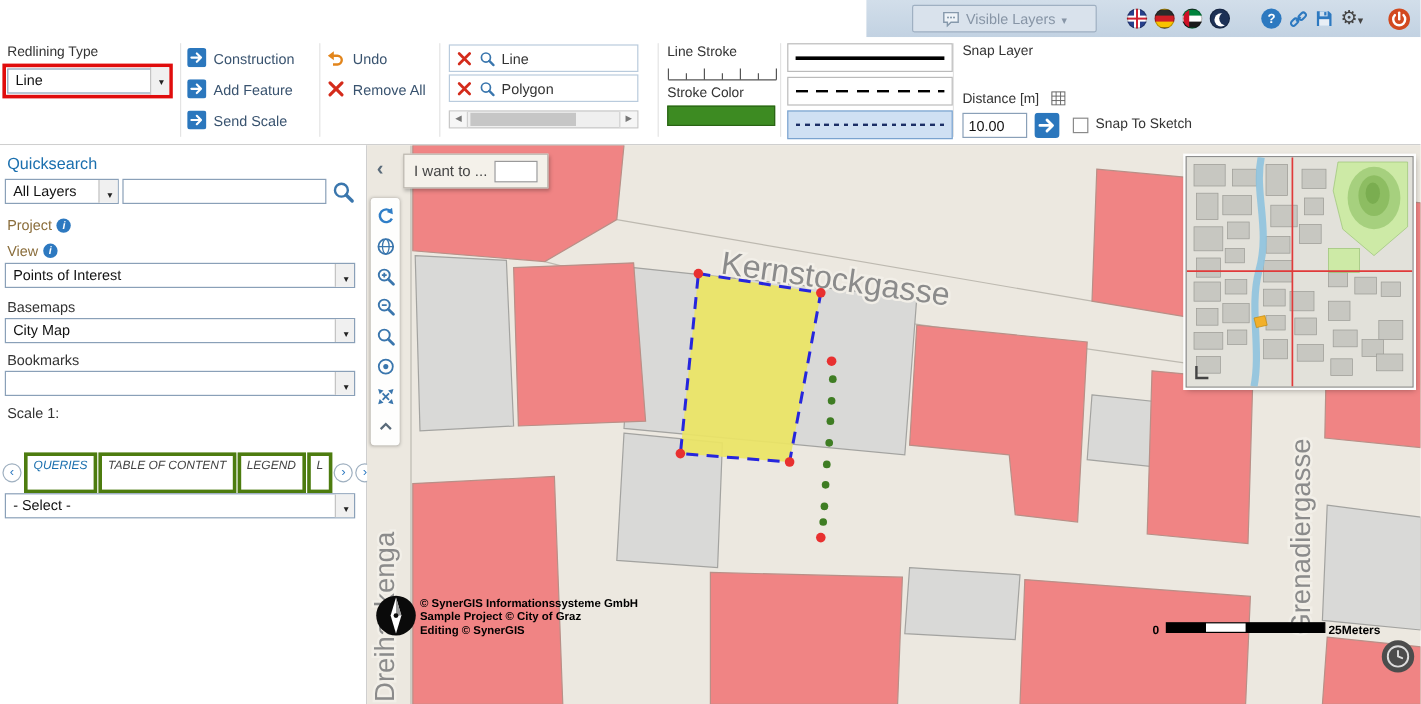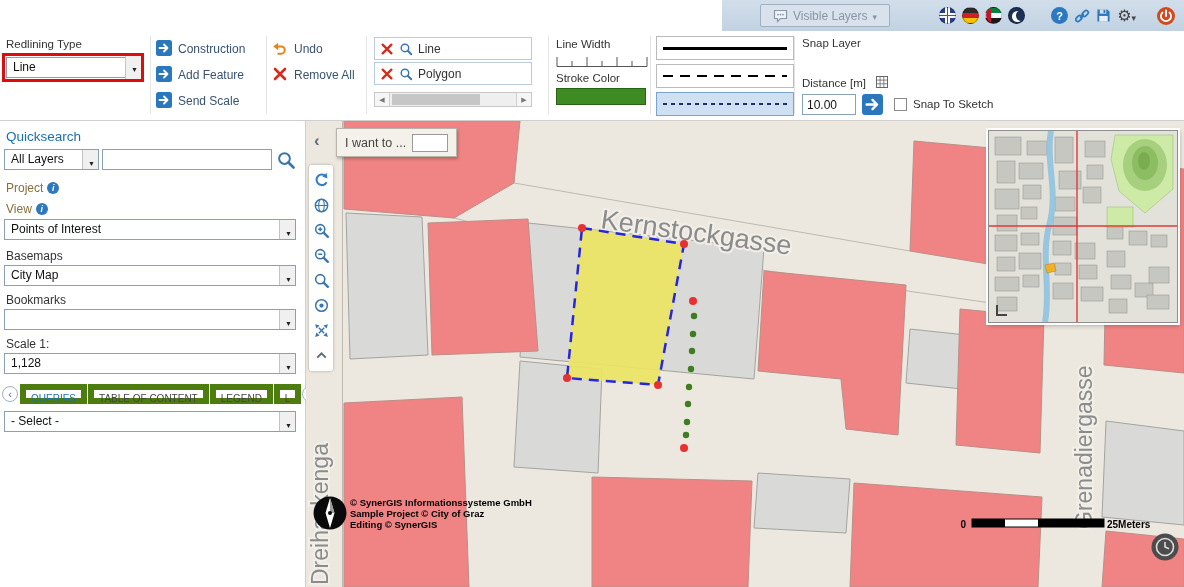--- a/index.html
+++ b/index.html
@@ -9,21 +9,21 @@
   
   .tabbar { position: absolute; left: 0; top: 0; width: 100%; height: 31px; background: #fff; }
   .tabs { position: absolute; left: 0; top: 0; height: 31px; display: flex; align-items: center; }
   .tab { padding: 0 9px; font-size: 11px; color: #3c3c3c; letter-spacing: .2px; cursor: pointer; white-space: nowrap; }
   .tab.active { color: #1a7bbf; background: #f2f7fc; line-height: 31px; height: 31px; }
   .tab-close { width: 15px; height: 15px; border: 1px solid #9a9a9a; border-radius: 50%; color: #8a8a8a;
     font-size: 10px; line-height: 12px; text-align: center; margin-left: 2px; cursor: pointer; background: #fff; }
   .tab-close::before { content: "×"; }
   .tab-right { position: absolute; left: 722px; right: 0; top: 0; height: 31px; background: linear-gradient(#d2deea,#c2d2e2); }
   .vl-btn { position: absolute; left: 38px; top: 4px; height: 23px; display: flex; align-items: center; gap: 5px;
-    padding: 0 12px; background: #d9e2ec; border: 1px solid #9fb0c2; border-radius: 2px; color: #8795a6; font-size: 12px;
+    padding: 0 24px; background: #d9e2ec; border: 1px solid #9fb0c2; border-radius: 2px; color: #8795a6; font-size: 12px;
     font-family: inherit; cursor: pointer; }
   .caret::before { content: "▾"; font-size: 9px; color: #8795a6; }
   .iconrow { position: absolute; right: 8px; top: 0; height: 31px; display: flex; align-items: center; gap: 6px; }
   .flag { width: 17px; height: 17px; border-radius: 50%; display: inline-block; position: relative; overflow: hidden;
     border: 1px solid rgba(0,0,0,.25); cursor: pointer; }
   .flag-uk { background-color: #28408c;
     background-image: linear-gradient(0deg, transparent 44%, #cf2233 44% 56%, transparent 56%),
                       linear-gradient(90deg, transparent 44%, #cf2233 44% 56%, transparent 56%),
                       linear-gradient(0deg, transparent 36%, #fff 36% 64%, transparent 64%),
                       linear-gradient(90deg, transparent 36%, #fff 36% 64%, transparent 64%); }
@@ -81,22 +81,22 @@
   .slbl { position: absolute; font-size: 12px; color: #333; white-space: nowrap; }
   .olbl { position: absolute; font-size: 12px; color: #8a6d3b; display: flex; align-items: center; gap: 4px; }
   .info { width: 12px; height: 12px; border-radius: 50%; background: #2d79c0; color: #fff; font-size: 9px; font-weight: bold;
     font-style: italic; display: inline-flex; align-items: center; justify-content: center; cursor: pointer; }
   .info::before { content: "i"; }
   .search-mag { position: absolute; left: 276px; top: 29px; width: 20px; height: 20px; cursor: pointer; }
   .ptabs { position: absolute; left: 2px; top: 262px; width: 302px; height: 22px; display: flex; align-items: center; gap: 2px; }
   .circ { width: 16px; height: 16px; border: 1px solid #9fb0c0; border-radius: 50%; background: #fff; color: #2d79c0;
     font-size: 11px; line-height: 14px; text-align: center; cursor: pointer; flex: 0 0 16px; }
   .circ-l::before { content: "‹"; } .circ-r::before { content: "›"; }
-  .ptab { height: 20px; line-height: 18px; border: 6px solid #4d7c0f; background: #fff; padding: 0 5px; font-size: 10px;
-    color: #444; cursor: pointer; white-space: nowrap; margin-right: -1px; }
+  .ptab { height: 34px; line-height: 18px; border: 3px solid #4d7c0f; background: #fff; padding: 0 5px; font-size: 10px;
+    color: #444; cursor: pointer; white-space: nowrap; margin-right: -1px; font-style: italic; }
   .ptab.active { color: #1a6fae; }
 
   
   .map { position: absolute; left: 306px; top: 0; width: 878px; height: 466px; background: #ece8e0; overflow: hidden; }
   .map-svg { position: absolute; left: 0; top: 0; cursor: default; }
   .collapse { position: absolute; left: 8px; top: 10px; font-size: 17px; font-weight: bold; color: #5a6b7a; cursor: pointer; }
   .collapse::before { content: "‹"; }
   .iwant { position: absolute; left: 30px; top: 7px; height: 29px; background: #f4f1ea; border: 1px solid #b9b5ac;
     box-shadow: 1px 2px 3px rgba(0,0,0,.25); display: flex; align-items: center; gap: 6px; padding: 0 8px; cursor: pointer; }
   .iwant span { font-size: 12.5px; color: #444; white-space: nowrap; }
@@ -233,21 +233,21 @@
             <line x1="10" y1="10" x2="14" y2="14" stroke="#3a76ad" stroke-width="2.2" stroke-linecap="round"></line>
           </svg></span>
       <span>Polygon</span>
     </div>
     <div class="hscroll" style="left:374px;top:61px">
       <span class="hs-btn hs-left"></span>
       <span class="hs-thumb"></span>
       <span class="hs-btn hs-right"></span>
     </div>
 
-    <span class="rlbl" style="left:556px;top:7px">Line Width</span>
+    <span class="rlbl" style="left:556px;top:7px">Line Stroke</span>
     <svg style="position:absolute;left:556px;top:23px" width="92" height="15">
         <line x1="1" y1="12.5" x2="91" y2="12.5" stroke="#555"></line>
         <g stroke="#555">
           <line x1="1" y1="3" x2="1" y2="12.5"></line>
           <line x1="31" y1="3" x2="31" y2="12.5"></line>
           <line x1="61" y1="3" x2="61" y2="12.5"></line>
           <line x1="91" y1="3" x2="91" y2="12.5"></line>
           <line x1="16" y1="7" x2="16" y2="12.5"></line>
           <line x1="46" y1="7" x2="46" y2="12.5"></line>
           <line x1="76" y1="7" x2="76" y2="12.5"></line>
@@ -310,23 +310,20 @@
       <div class="dd" style="left:4px;top:144px;width:292px">
         <span>City Map</span>
       </div>
 
       <span class="slbl" style="left:6px;top:172px">Bookmarks</span>
       <div class="dd" style="left:4px;top:188px;width:292px">
         <span></span>
       </div>
 
       <span class="slbl" style="left:6px;top:216px">Scale 1:</span>
-      <div class="dd" style="left:4px;top:232px;width:292px">
-        <span>1,128</span>
-      </div>
 
       <div class="ptabs">
         <span class="circ circ-l"></span>
         <span class="ptab active">QUERIES</span>
         <span class="ptab">TABLE OF CONTENT</span>
         <span class="ptab">LEGEND</span>
         <span class="ptab">L</span>
         <span class="circ circ-r"></span>
         <span class="circ circ-r"></span>
       </div>

